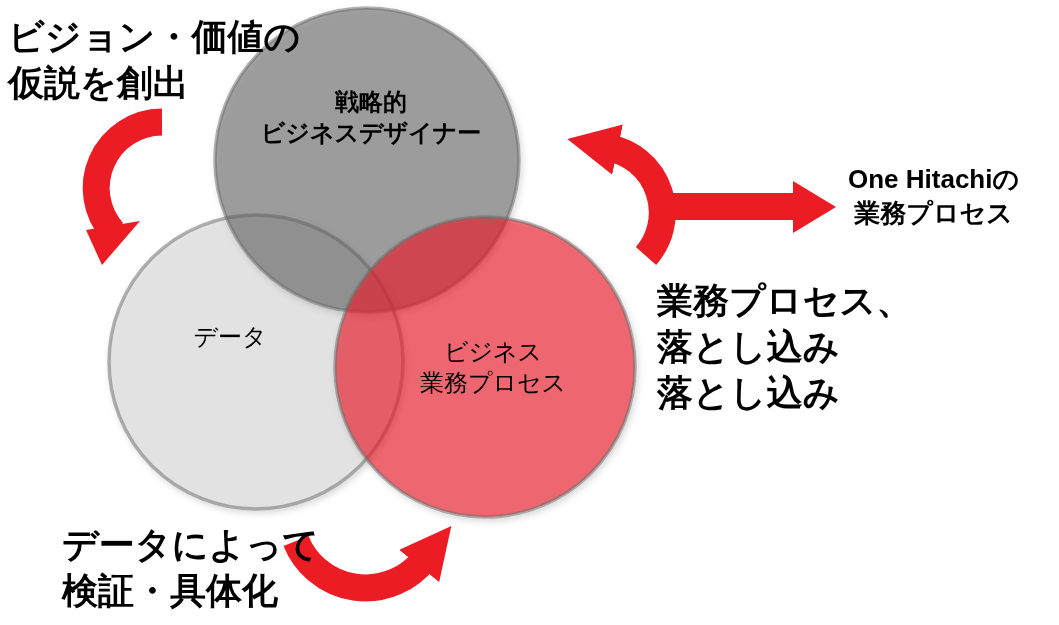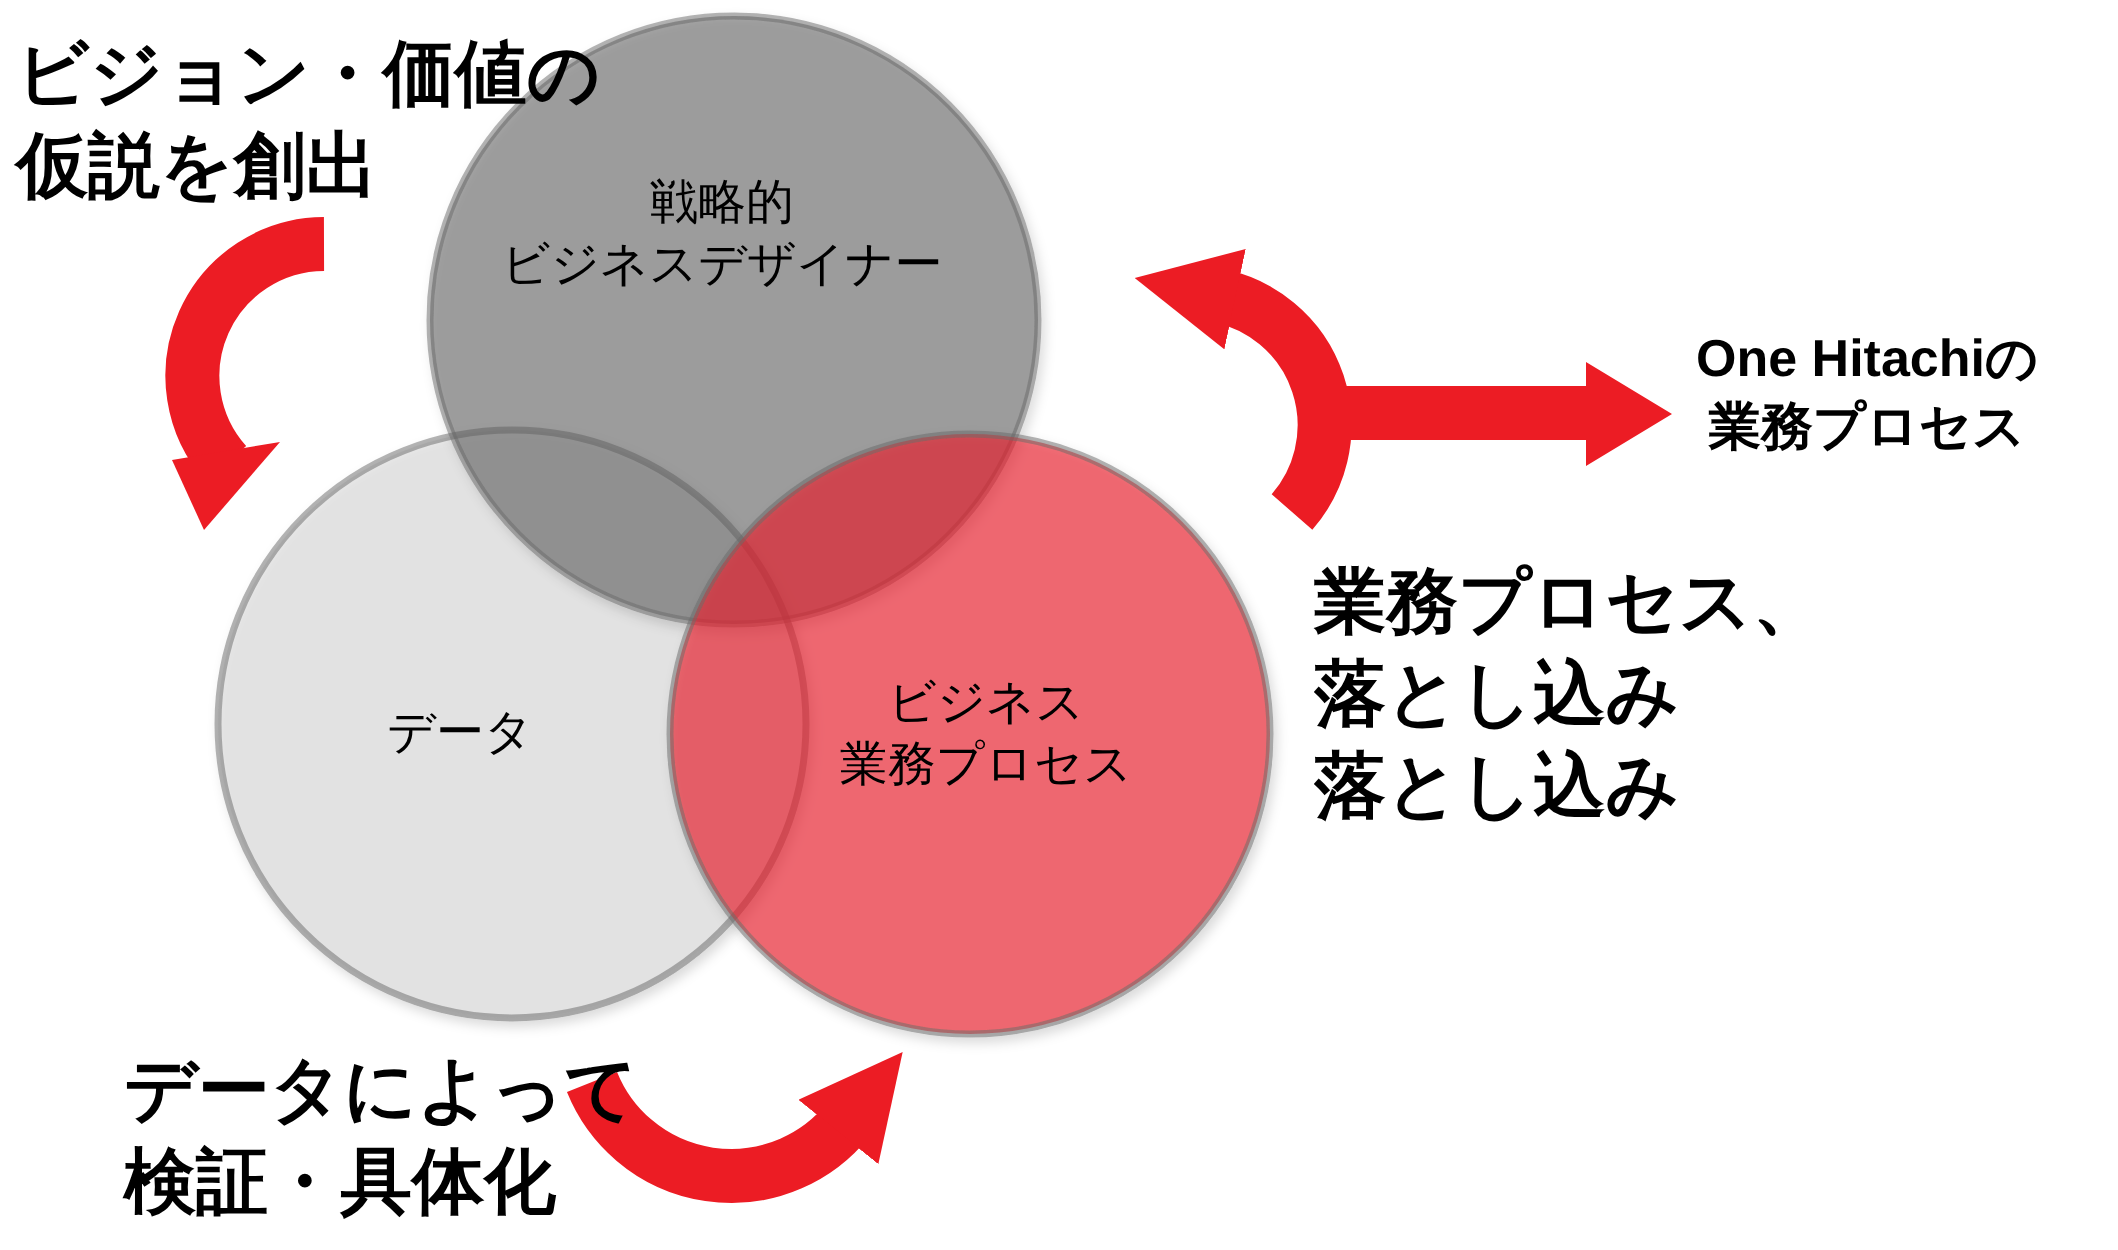--- a/index.html
+++ b/index.html
@@ -39,26 +39,26 @@
     <circle cx="485" cy="367" r="150" fill="rgba(238,32,42,0.62)" stroke="rgba(105,105,105,0.5)" stroke-width="3.5" filter="url(#csh)"></circle>
 
     <path d="M 162 122 A 66 66 0 0 0 113 232" stroke="#ec1c24" stroke-width="27" fill="none"></path>
     <polygon points="86,230 140,221 102,265" fill="#ec1c24"></polygon>
     <path d="M 296 541 A 75 75 0 0 0 424 560" stroke="#ec1c24" stroke-width="27" fill="none" marker-end="url(#ah)"></path>
     <path d="M 646 256 A 66 66 0 0 0 610 148" stroke="#ec1c24" stroke-width="27" fill="none" marker-end="url(#ah)"></path>
 
     <path d="M 662 193 L 793 193 L 793 181 L 836 207 L 793 233 L 793 220 L 662 220 Z" fill="#ec1c24"></path>
   </svg>
 
-  <div class="circle-label" style="left:361px;top:86px;">
+  <div class="circle-label" style="left:371px;top:86px;font-weight:bold;">
     <span class="line">戦略的</span>
     <span class="line">ビジネスデザイナー</span>
   </div>
 
-  <div class="circle-label" style="left:230px;top:351px;">
+  <div class="circle-label" style="left:230px;top:321px;">
     <span class="line">データ</span>
   </div>
 
   <div class="circle-label" style="left:493px;top:336px;">
     <span class="line">ビジネス</span>
     <span class="line">業務プロセス</span>
   </div>
 
   <div class="outer-label" style="left:8px;top:14px;">
     <span class="line">ビジョン・価値の</span>

